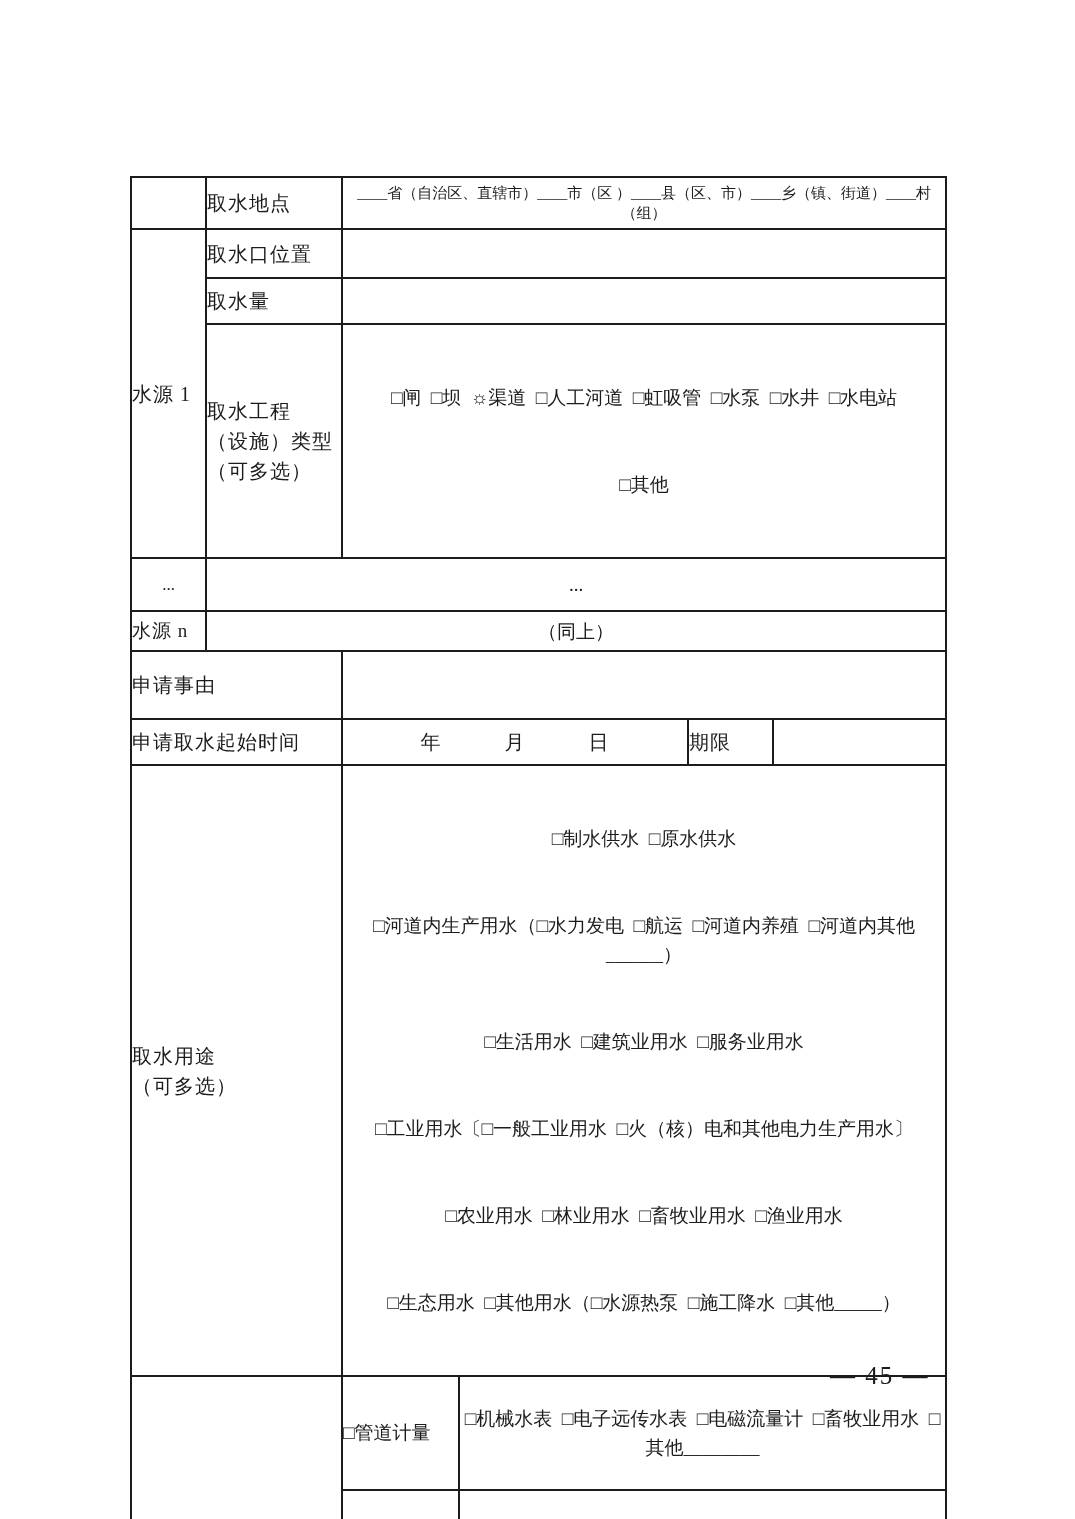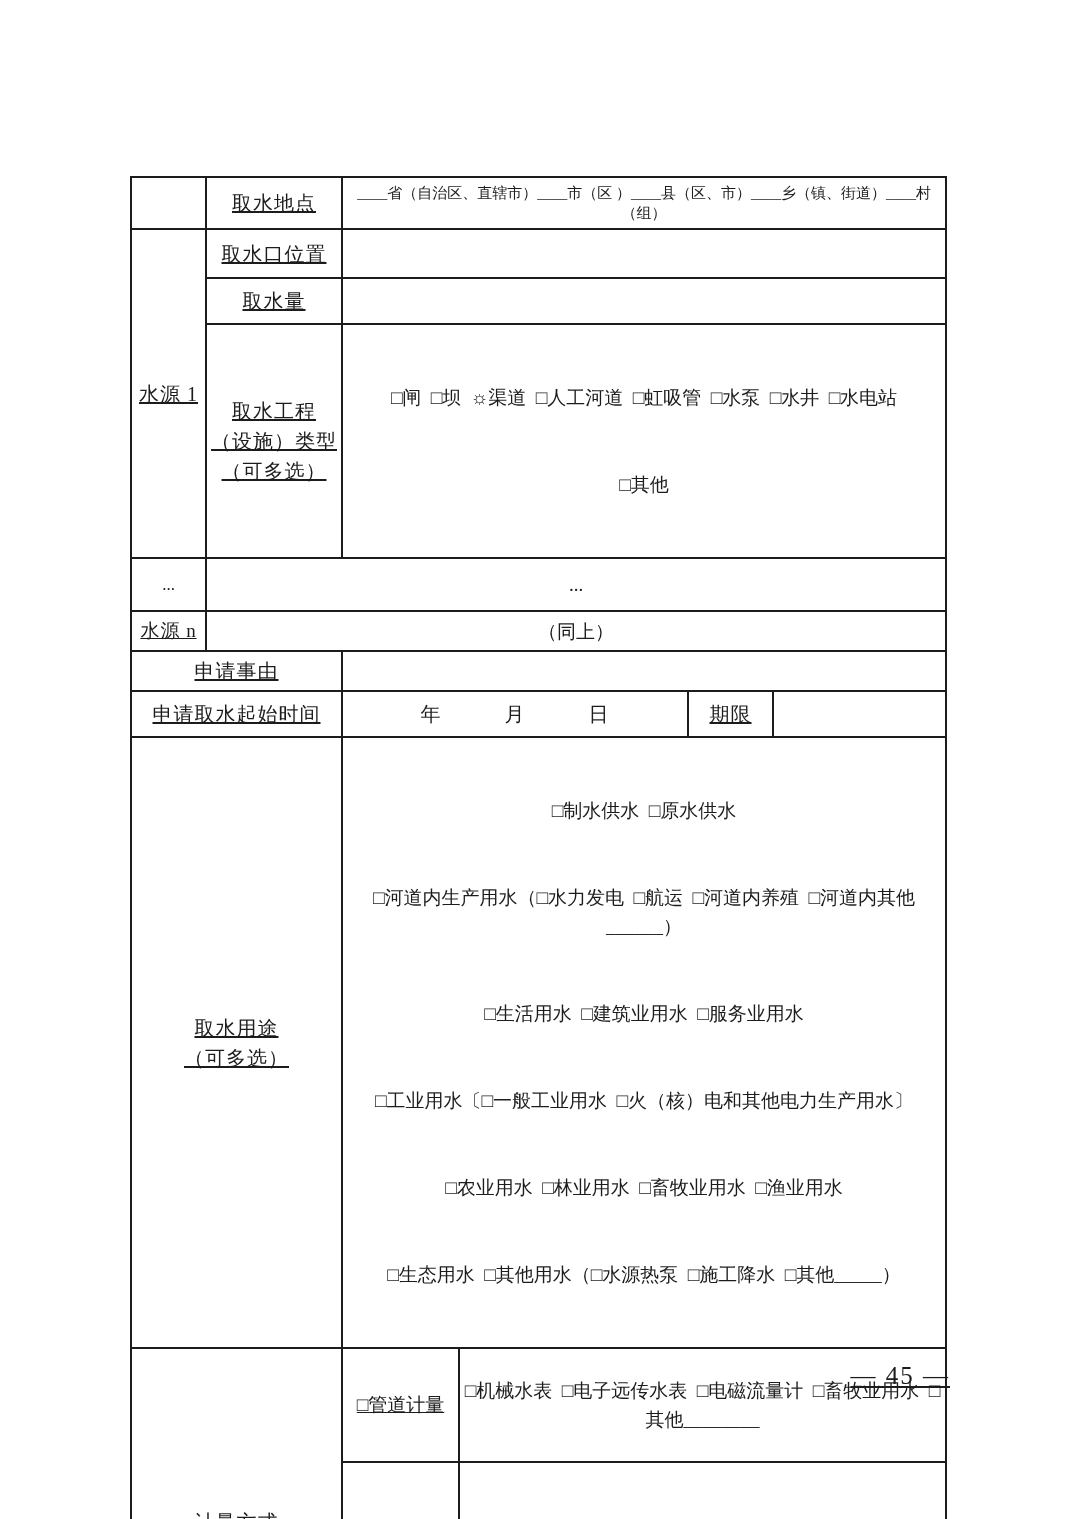--- a/index.html
+++ b/index.html
@@ -17,50 +17,47 @@
     border-collapse:collapse;
     table-layout:fixed;
   }
   table.form td {
     border:2px solid #1c1c1c;
     padding:0;
     vertical-align:middle;
     overflow:hidden;
   }
   .label-cell {
-    text-align:center;
     font-size:20px;
     letter-spacing:1px;
     line-height:30px;
-    text-decoration:underline;
   }
   .content-cell {
     text-align:center;
     font-size:19px;
     line-height:29px;
     padding:4px 4px 4px 12px;
     white-space:pre-wrap;
   }
   .content-center {
     text-align:center;
     font-size:20px;
     letter-spacing:1px;
     white-space:pre-wrap;
     border-radius:10px;
   }
   .small-text { font-size:15px; letter-spacing:0; line-height:20px; }
   .ellipsis-cell { text-align:center; font-size:17px; }
   .page-number {
     position:absolute;
     top:1362px; left:830px; width:120px;
-    text-align:right;
+    text-align:left;
     font-size:25px;
     letter-spacing:2px;
     white-space:pre;
-    text-decoration:underline;
   }
 </style>
 </head>
 <body>
 
 <div class="page">
 
   <table class="form">
     <colgroup>
       <col style="width:75px">
@@ -102,21 +99,21 @@
     <tr style="height:53px">
       <td class="ellipsis-cell">...</td>
       <td colspan="5" class="content-cell">...</td>
     </tr>
 
     <tr style="height:40px">
       <td class="label-cell" style="font-size:19px">水源 n</td>
       <td colspan="5" class="content-cell">（同上）</td>
     </tr>
 
-    <tr style="height:40px">
+    <tr style="height:68px">
       <td colspan="2" class="label-cell">申请事由</td>
       <td colspan="4" class="content-cell"></td>
     </tr>
 
     <tr style="height:46px">
       <td colspan="2" class="label-cell">申请取水起始时间</td>
       <td colspan="2" class="content-center">年　　　月　　　日</td>
       <td class="label-cell">期限</td>
       <td class="content-cell"></td>
     </tr>

